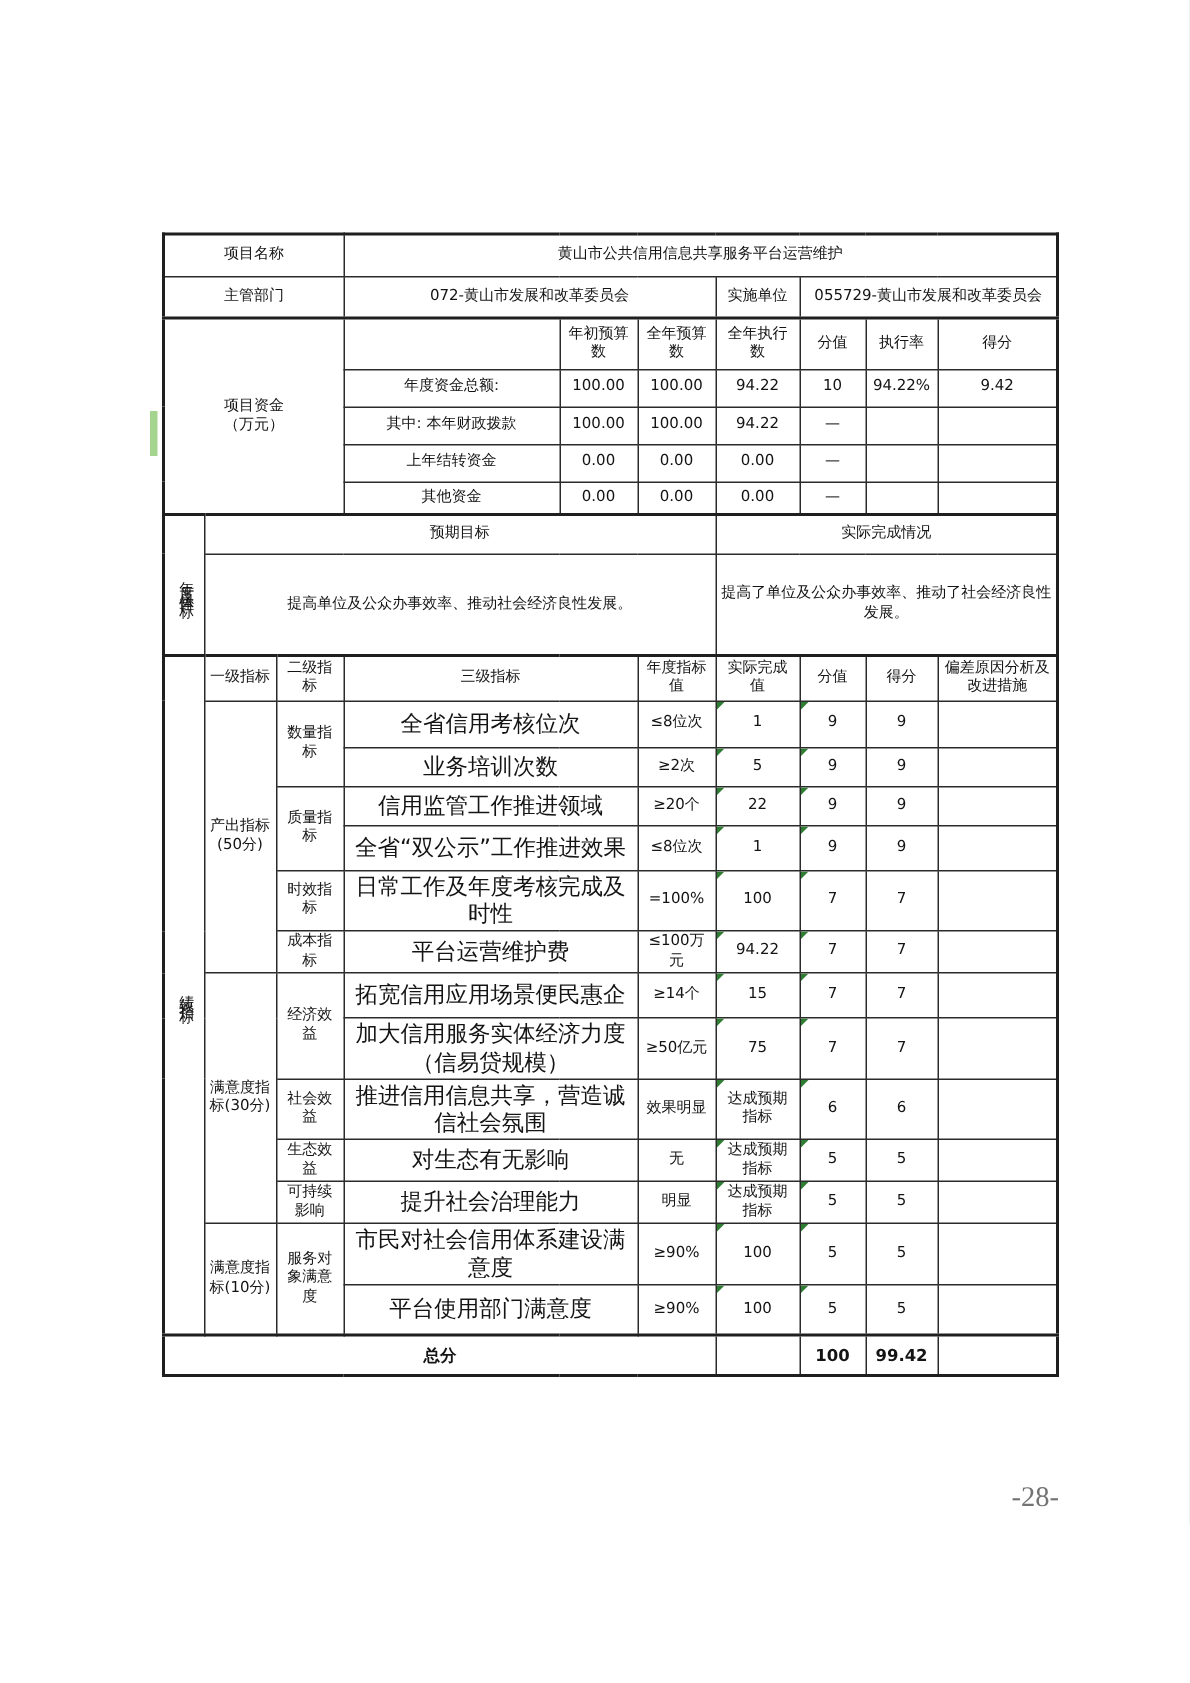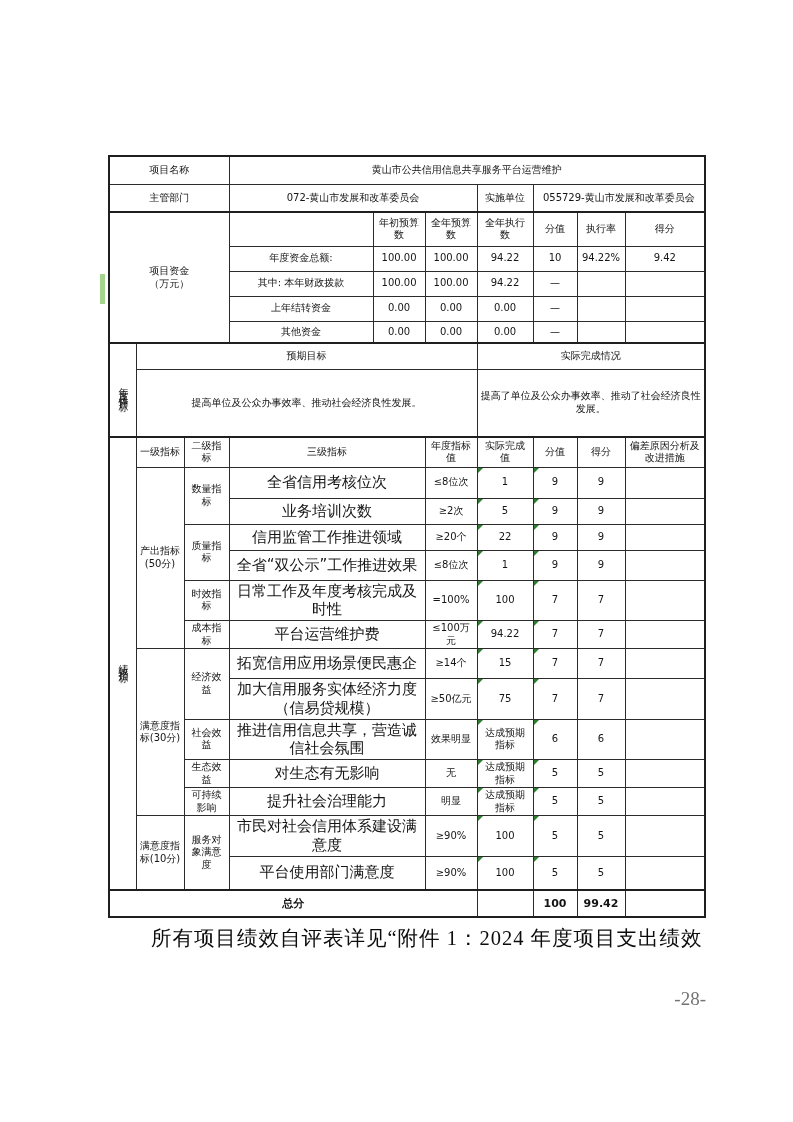--- a/index.html
+++ b/index.html
@@ -265,18 +265,17 @@
       <td colspan="6" class="bold">总分</td>
       <td></td>
       <td class="bold">100</td>
       <td class="bold">99.42</td>
       <td></td>
     </tr>
   </tbody>
     </table>
 
   <div class="footer-text">
-    <div class="l1">所有项目绩效自评表详见“附件 1：2024 年度项目支出绩效</div>
   </div>
 
   <div class="page-num">-28-</div>
 
 </div>
 
 </body></html>

